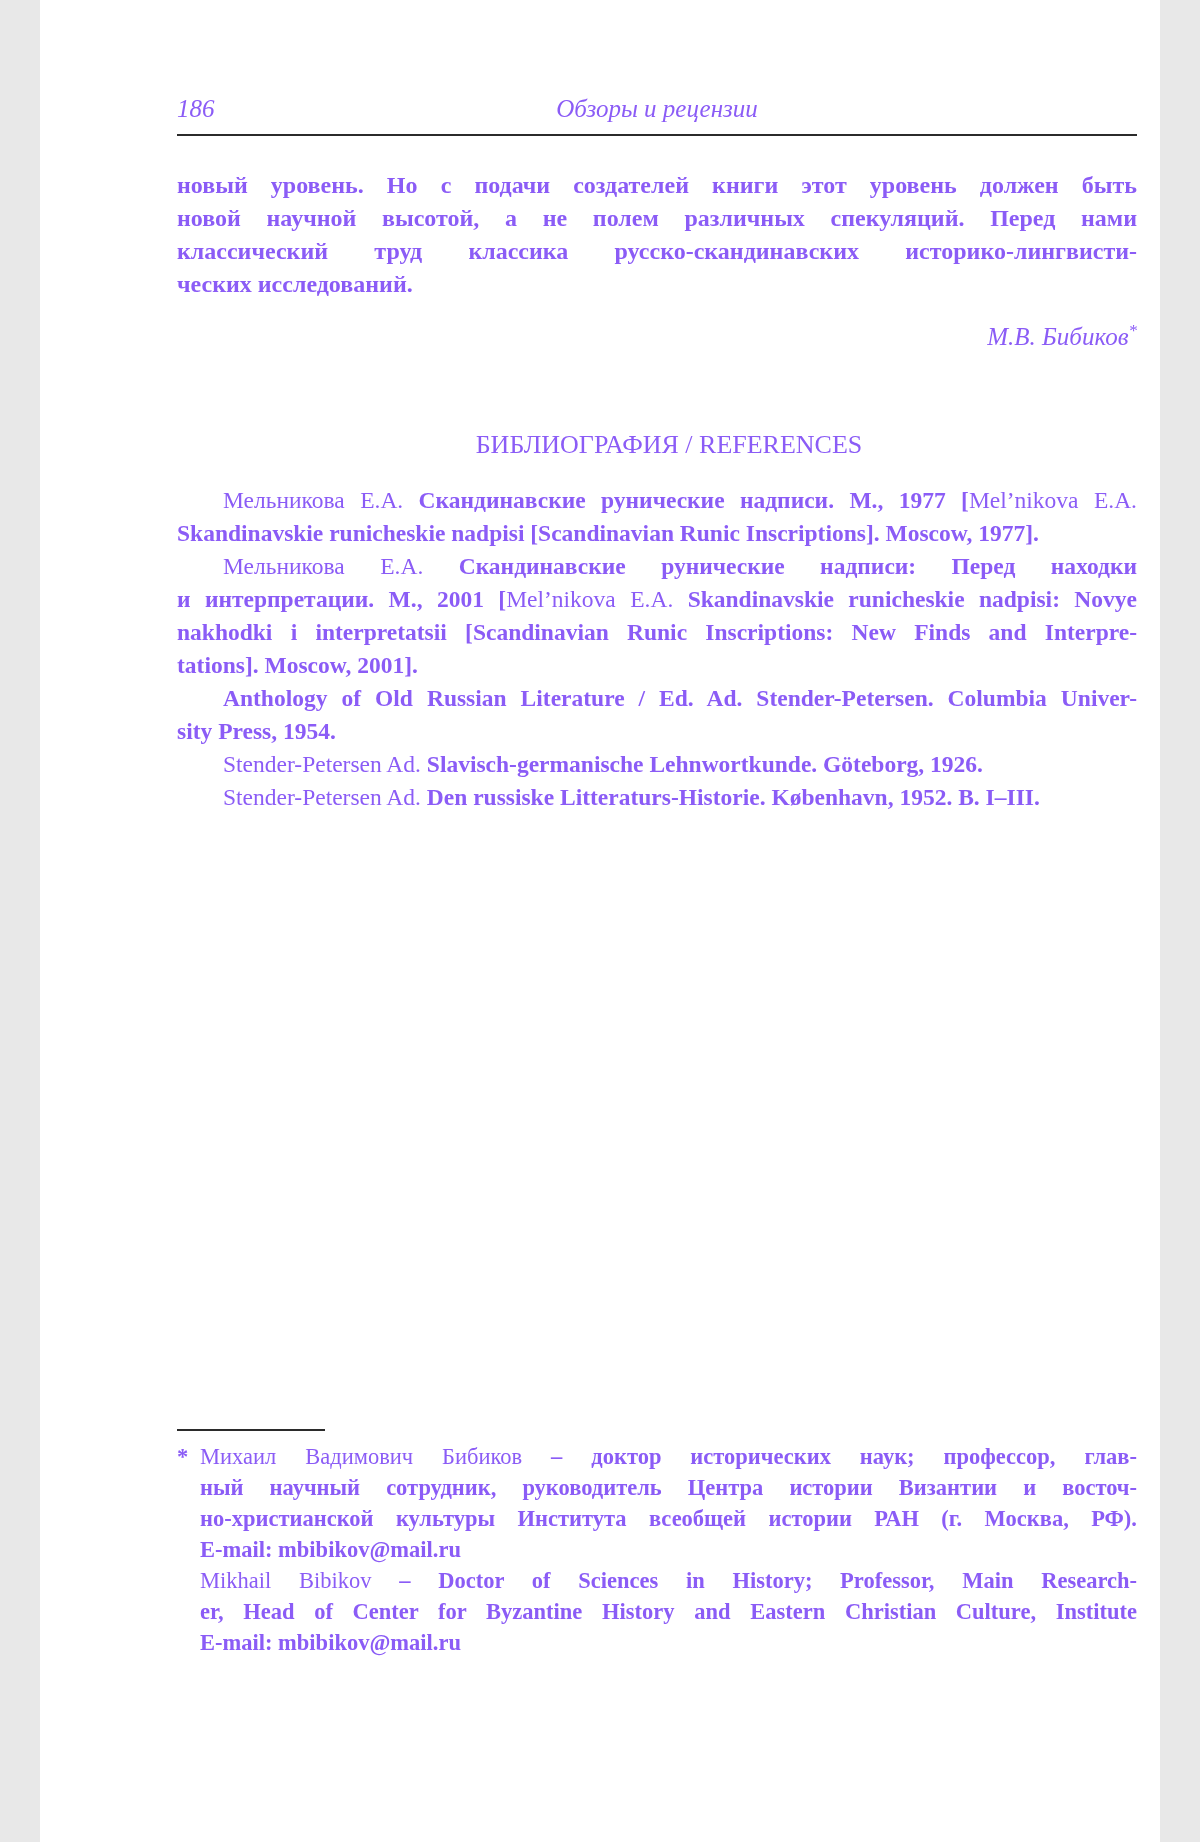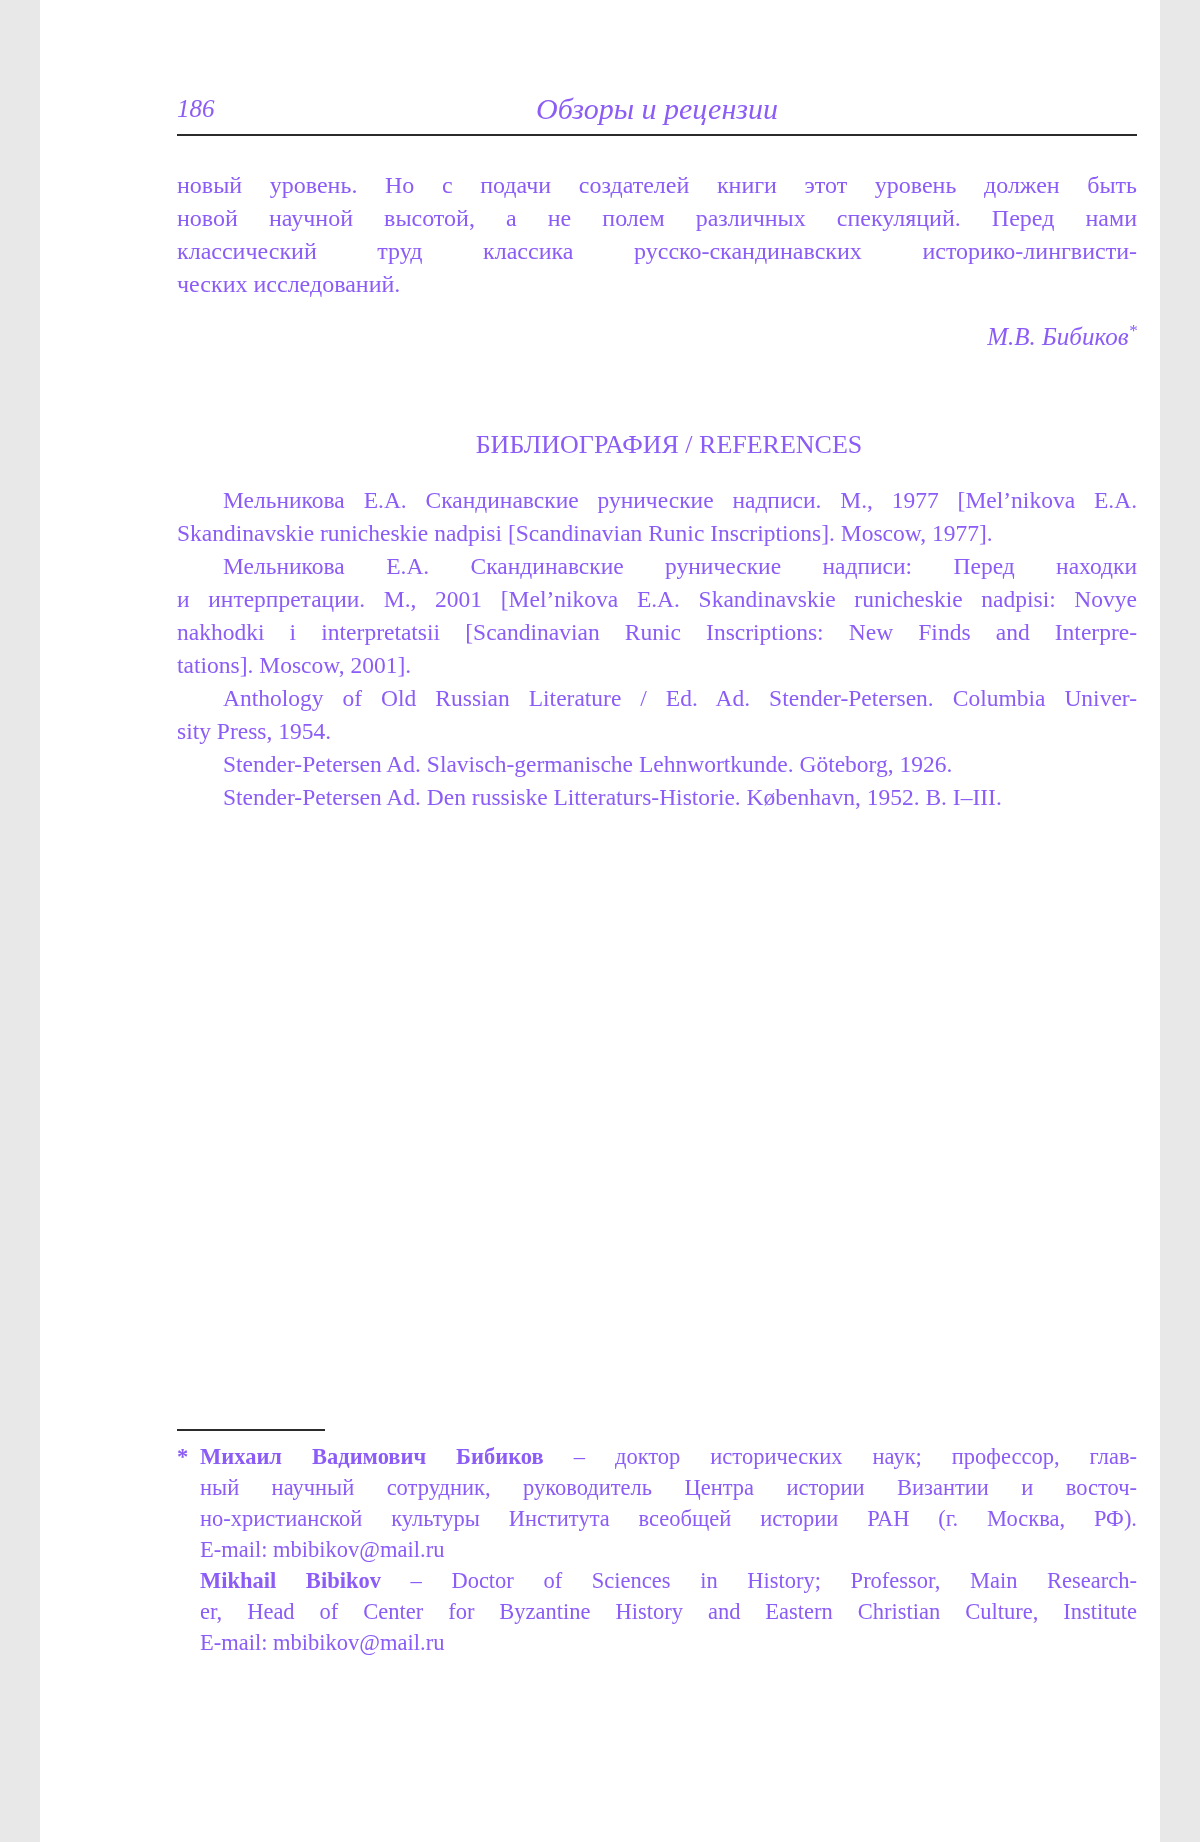--- a/index.html
+++ b/index.html
@@ -24,21 +24,21 @@
     font-size: 25px;
     font-style: italic;
     line-height: 30px;
   }
   .header-title {
     position: absolute;
     left: 137px;
     top: 94px;
     width: 960px;
     text-align: center;
-    font-size: 30px;
+    font-size: 25px;
     font-style: italic;
     line-height: 30px;
   }
   .header-rule {
     position: absolute;
     left: 137px;
     top: 134px;
     width: 960px;
     height: 2px;
     background: #2b2b2b;
@@ -110,22 +110,22 @@
   .tline.just {
     text-align: justify;
     text-align-last: justify;
   }
   .tline.left {
     text-align: left;
     text-align-last: left;
   }
   .tline.ind { text-indent: 46px; }
   .seg-italic { }
-  .seg-bold { font-weight: bold; }
-  .seg-normal { font-style: normal; font-weight: normal; }
+  .seg-bold { font-weight: normal; }
+  .seg-normal { font-style: normal; font-weight: bold; }
 </style>
 </head>
 <body>
 
 <div class="page">
 
   <div class="header-pagenum">186</div>
 
   <div class="header-title">Обзоры и рецензии</div>
 

